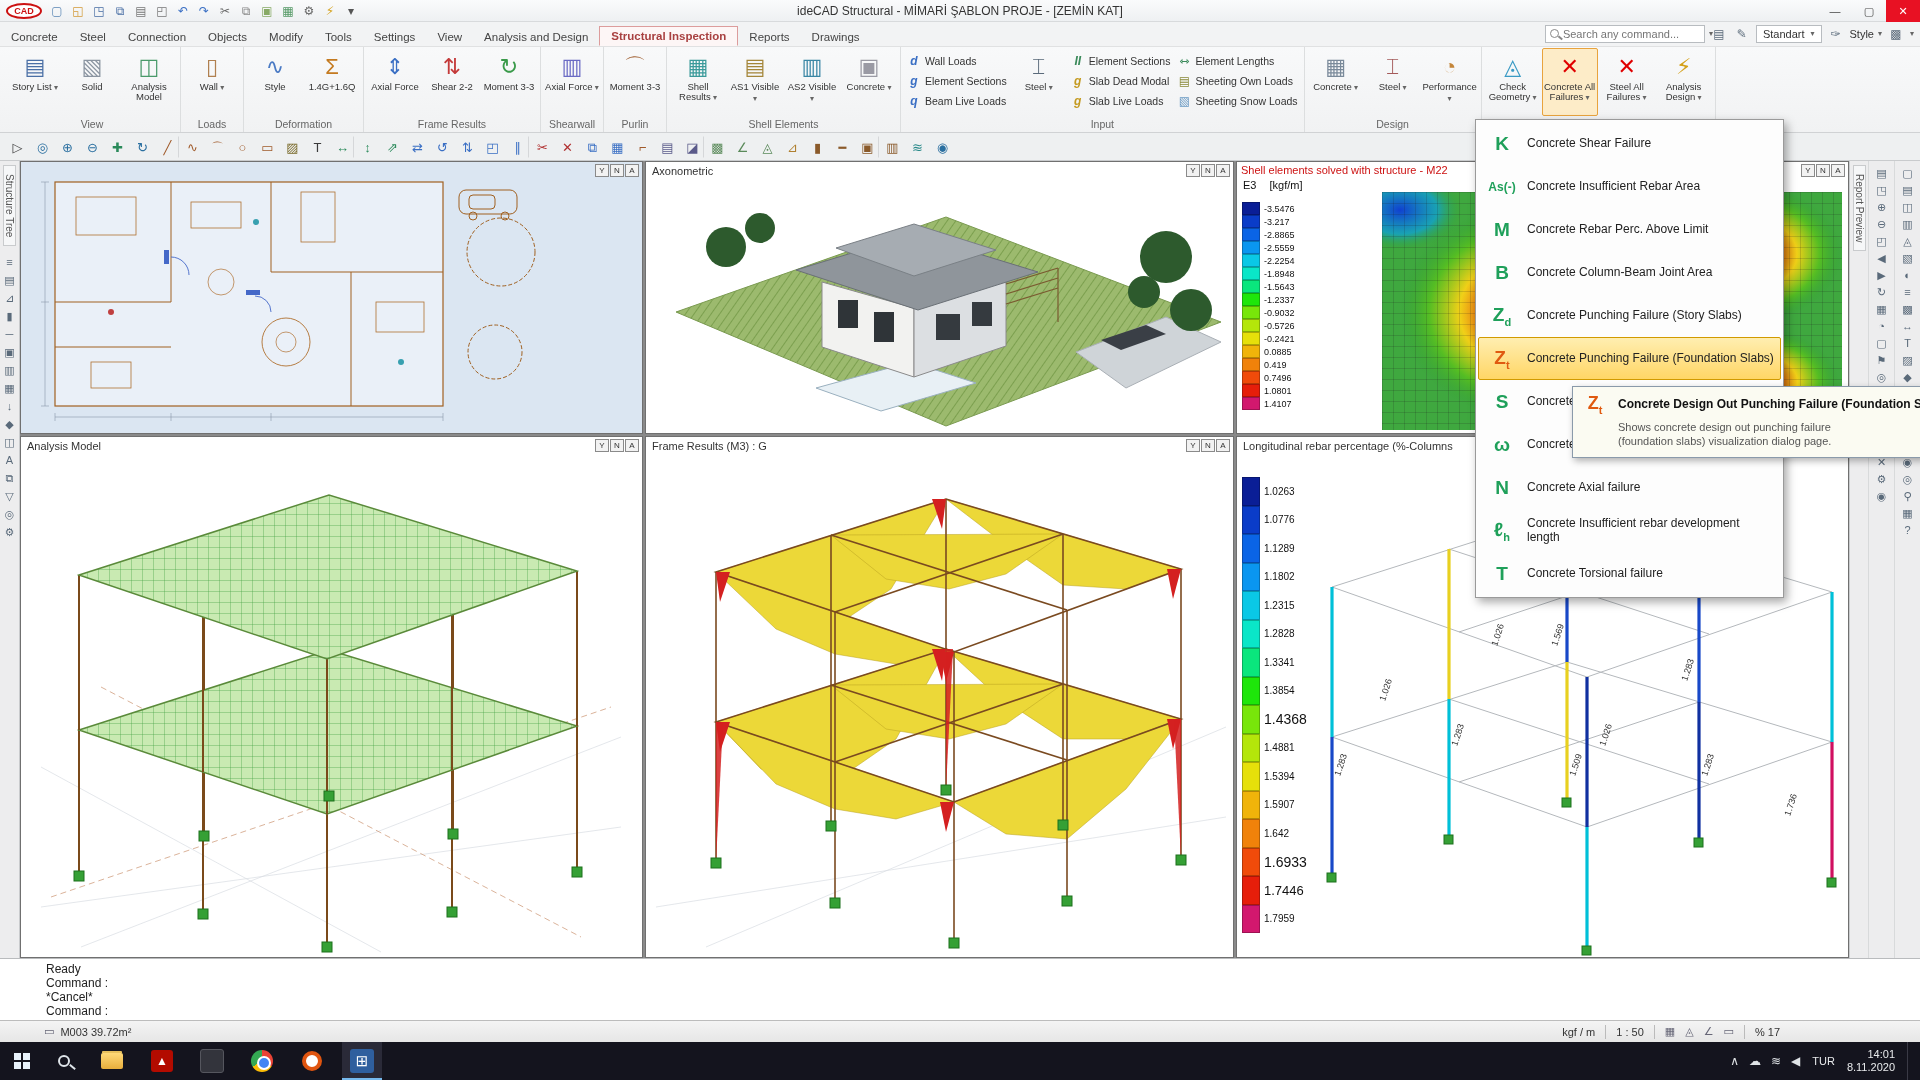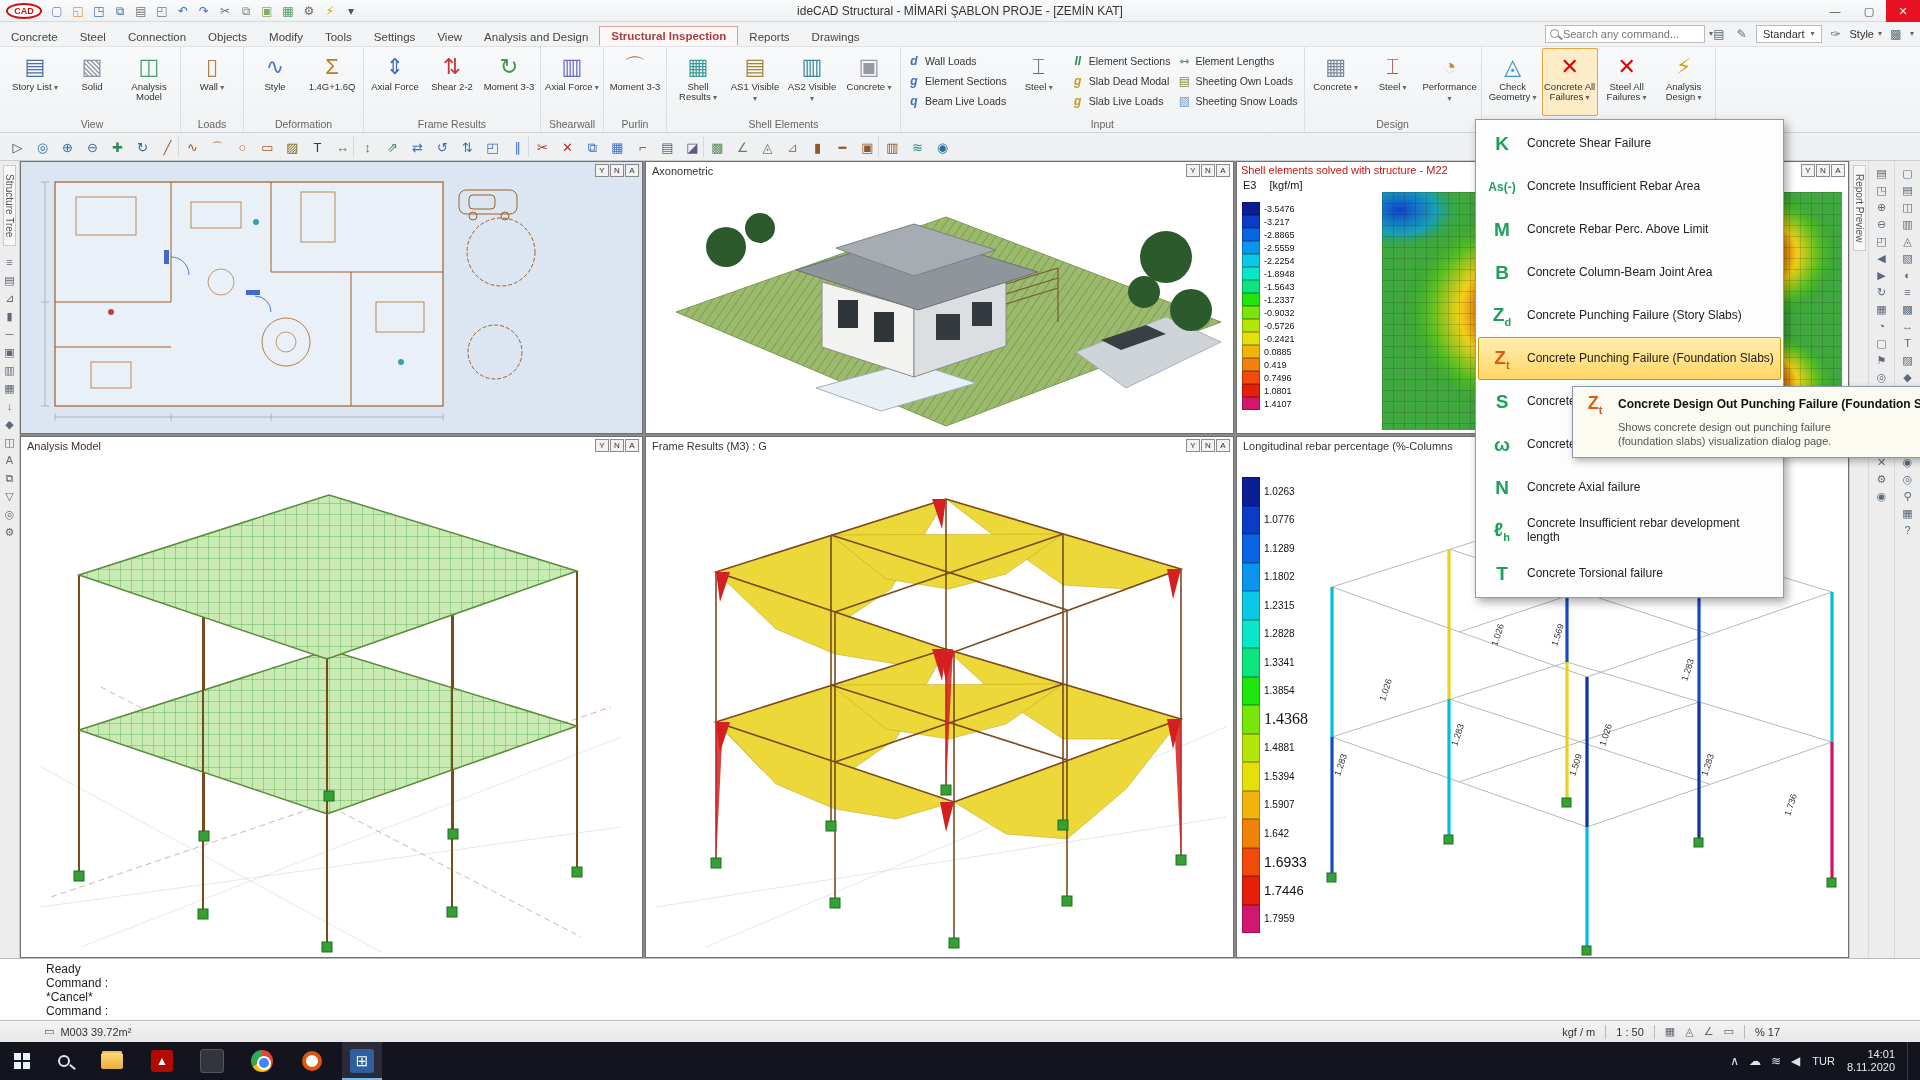--- a/index.html
+++ b/index.html
@@ -834,21 +834,21 @@
         <div class="srow" style="height: 28.5px;">
           <span class="scell" style="background: rgb(10, 230, 125);"></span>
           <span class="sval" style="font-size: 10px;">1.3341</span>
         </div>
         <div class="srow" style="height: 28.5px;">
           <span class="scell" style="background: rgb(30, 230, 10);"></span>
           <span class="sval" style="font-size: 10px;">1.3854</span>
         </div>
         <div class="srow" style="height: 28.5px;">
           <span class="scell" style="background: rgb(120, 230, 10);"></span>
-          <span class="sval" style="font-size: 16px; font-family: Liberation Serif, serif;">1.4368</span>
+          <span class="sval" style="font-size: 14px;">1.4368</span>
         </div>
         <div class="srow" style="height: 28.5px;">
           <span class="scell" style="background: rgb(180, 230, 10);"></span>
           <span class="sval" style="font-size: 10px;">1.4881</span>
         </div>
         <div class="srow" style="height: 28.5px;">
           <span class="scell" style="background: rgb(230, 224, 10);"></span>
           <span class="sval" style="font-size: 10px;">1.5394</span>
         </div>
         <div class="srow" style="height: 28.5px;">

